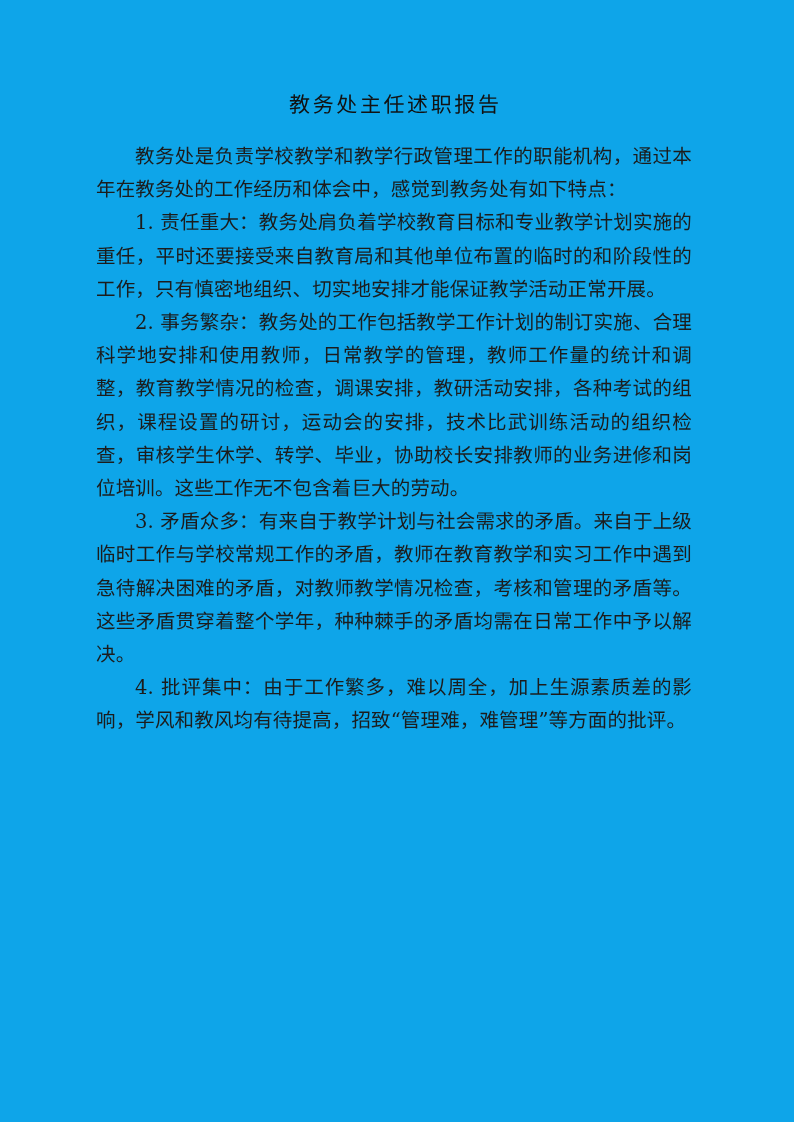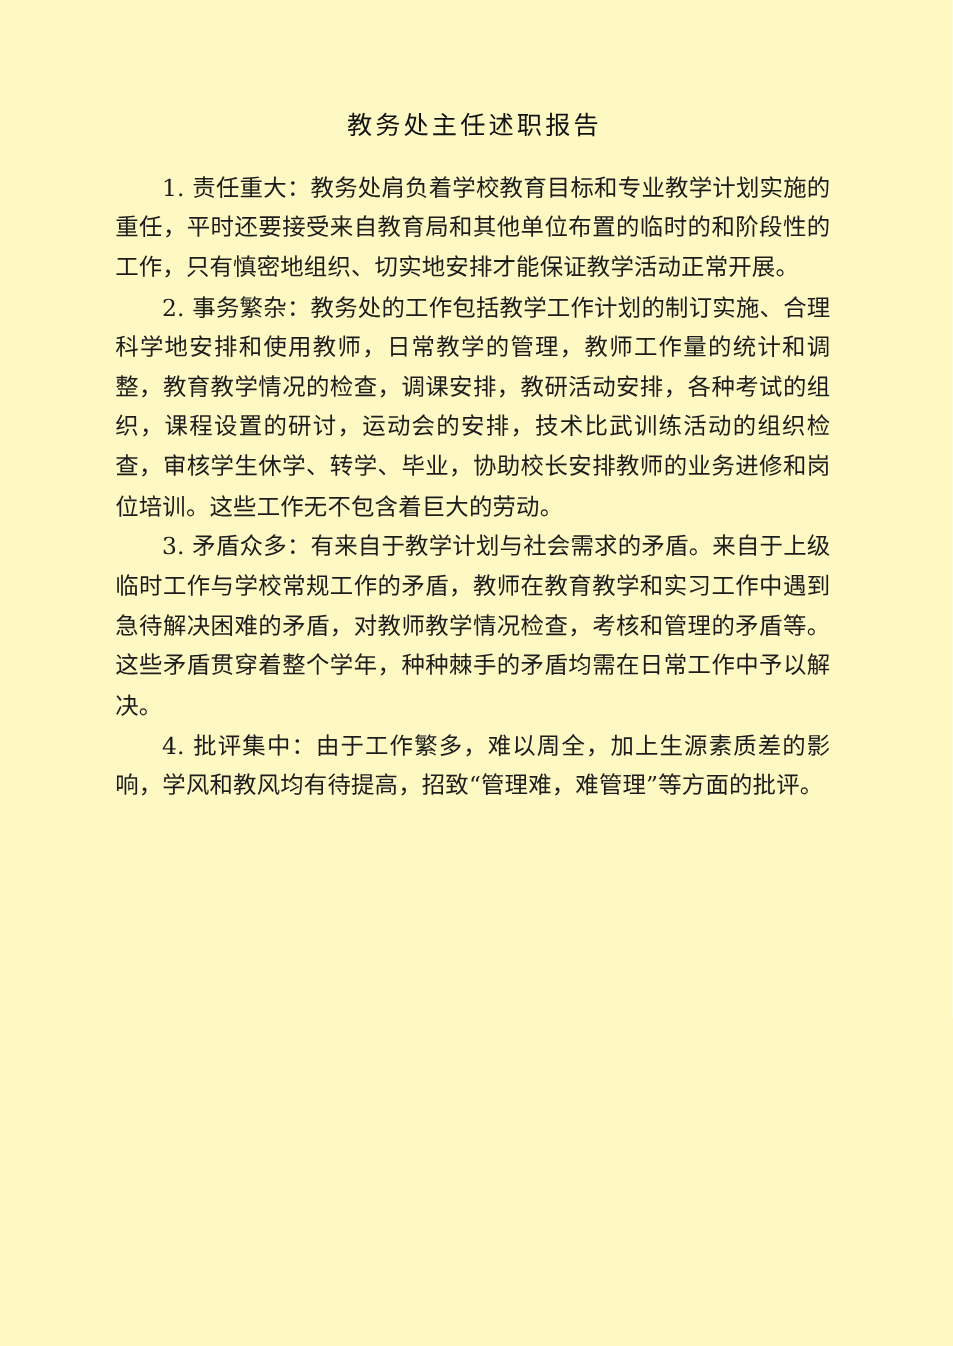--- a/index.html
+++ b/index.html
@@ -15,21 +15,21 @@
     font-family: "DejaVu Serif", "Liberation Serif", serif;
     color: #1a1a1a;
     -webkit-font-smoothing: antialiased;
   }
 
   .page {
     position: relative;
     width: 794px;
     height: 1122px;
     box-sizing: border-box;
-    background: #fef9c3;
+    background: #0ea5e9;
   }
 
   .doc-body {
     position: absolute;
     left: 96px;
     top: 88px;
     width: 596px;
   }
 
   .doc-title {
@@ -61,20 +61,21 @@
 </style>
 </head>
 <body>
 
 <div class="page">
   <div class="doc-body">
 
     <h1 class="doc-title">教务处主任述职报告</h1>
 
 
+    <p class="para">教务处是负责学校教学和教学行政管理工作的职能机构，通过本年在教务处的工作经历和体会中，感觉到教务处有如下特点：</p>
 
     <p class="para">1. 责任重大：教务处肩负着学校教育目标和专业教学计划实施的重任，平时还要接受来自教育局和其他单位布置的临时的和阶段性的工作，只有慎密地组织、切实地安排才能保证教学活动正常开展。</p>
 
     <p class="para">2. 事务繁杂：教务处的工作包括教学工作计划的制订实施、合理科学地安排和使用教师，日常教学的管理，教师工作量的统计和调整，教育教学情况的检查，调课安排，教研活动安排，各种考试的组织，课程设置的研讨，运动会的安排，技术比武训练活动的组织检查，审核学生休学、转学、毕业，协助校长安排教师的业务进修和岗位培训。这些工作无不包含着巨大的劳动。</p>
 
     <p class="para">3. 矛盾众多：有来自于教学计划与社会需求的矛盾。来自于上级临时工作与学校常规工作的矛盾，教师在教育教学和实习工作中遇到急待解决困难的矛盾，对教师教学情况检查，考核和管理的矛盾等。这些矛盾贯穿着整个学年，种种棘手的矛盾均需在日常工作中予以解决。</p>
 
     <p class="para">4. 批评集中：由于工作繁多，难以周全，加上生源素质差的影响，学风和教风均有待提高，招致“管理难，难管理”等方面的批评。</p>
 
 

